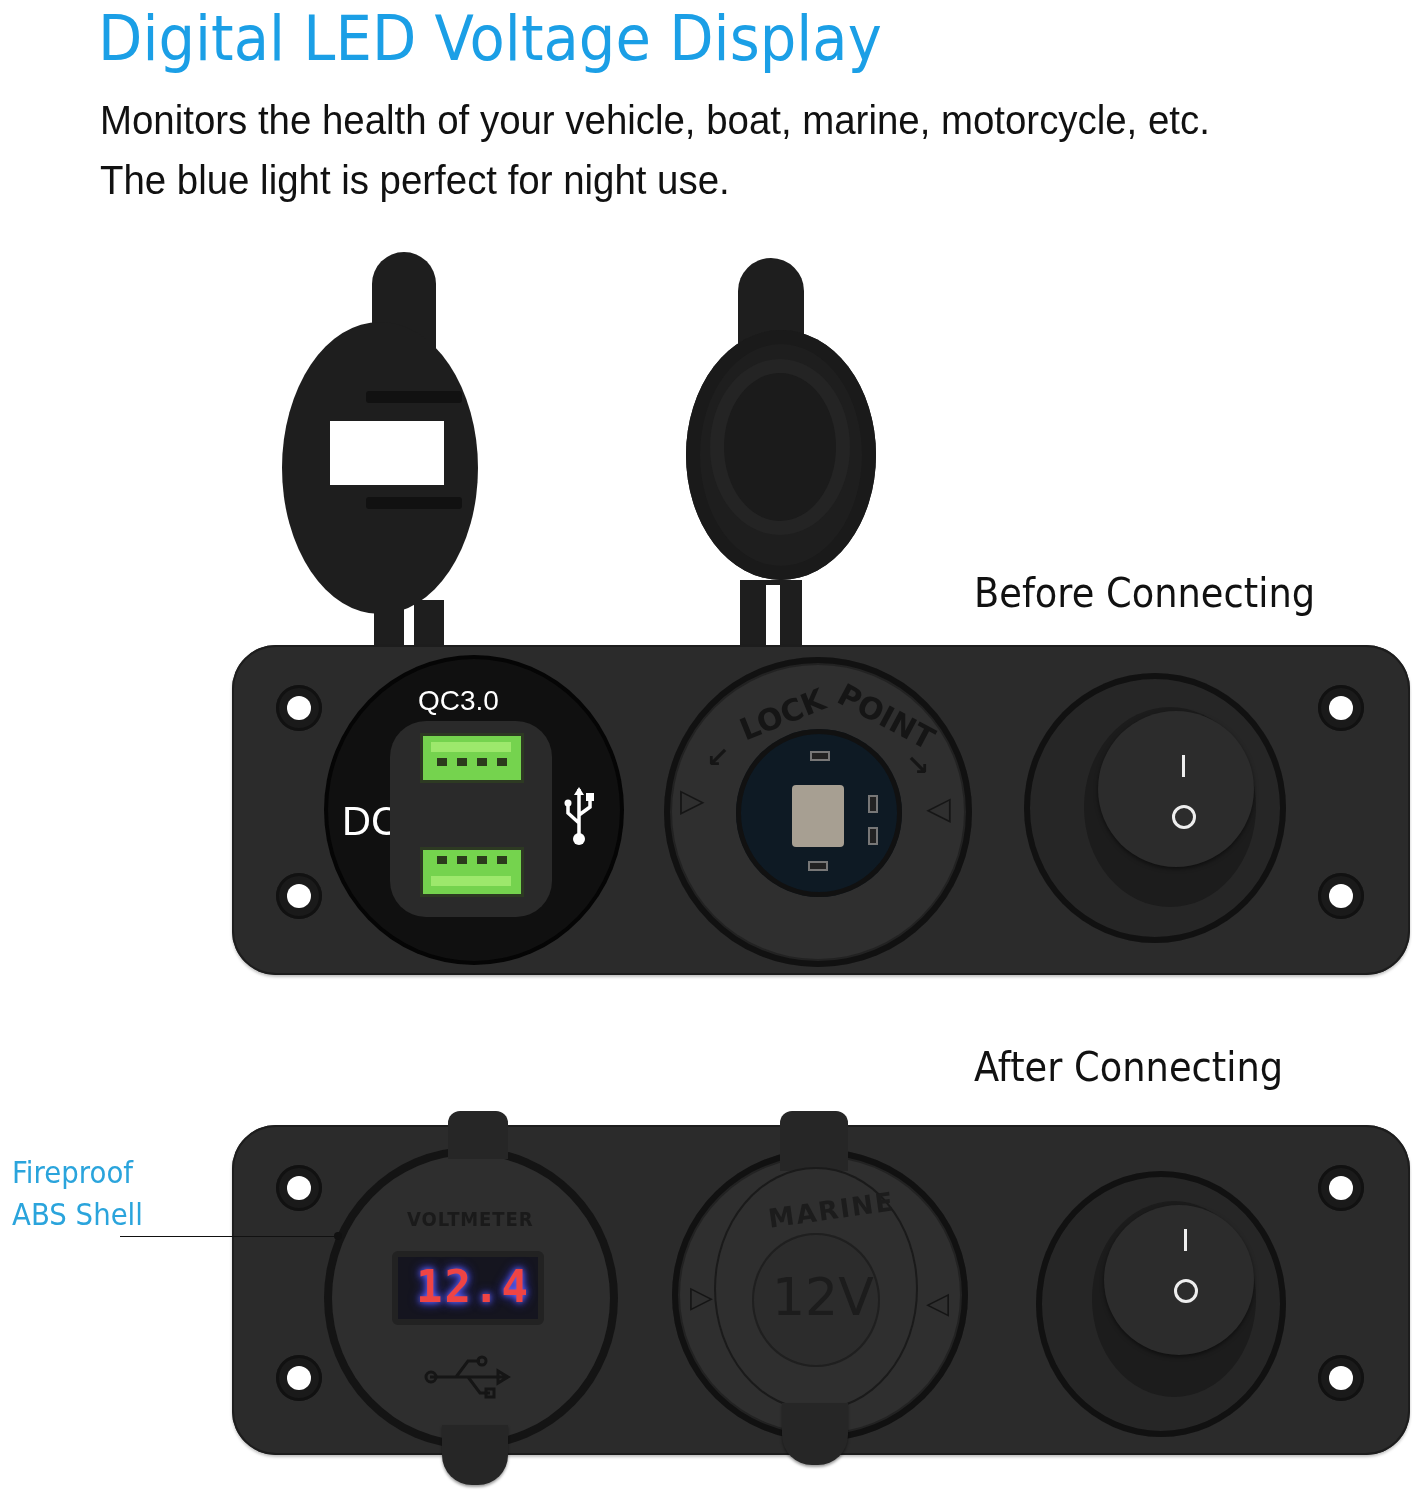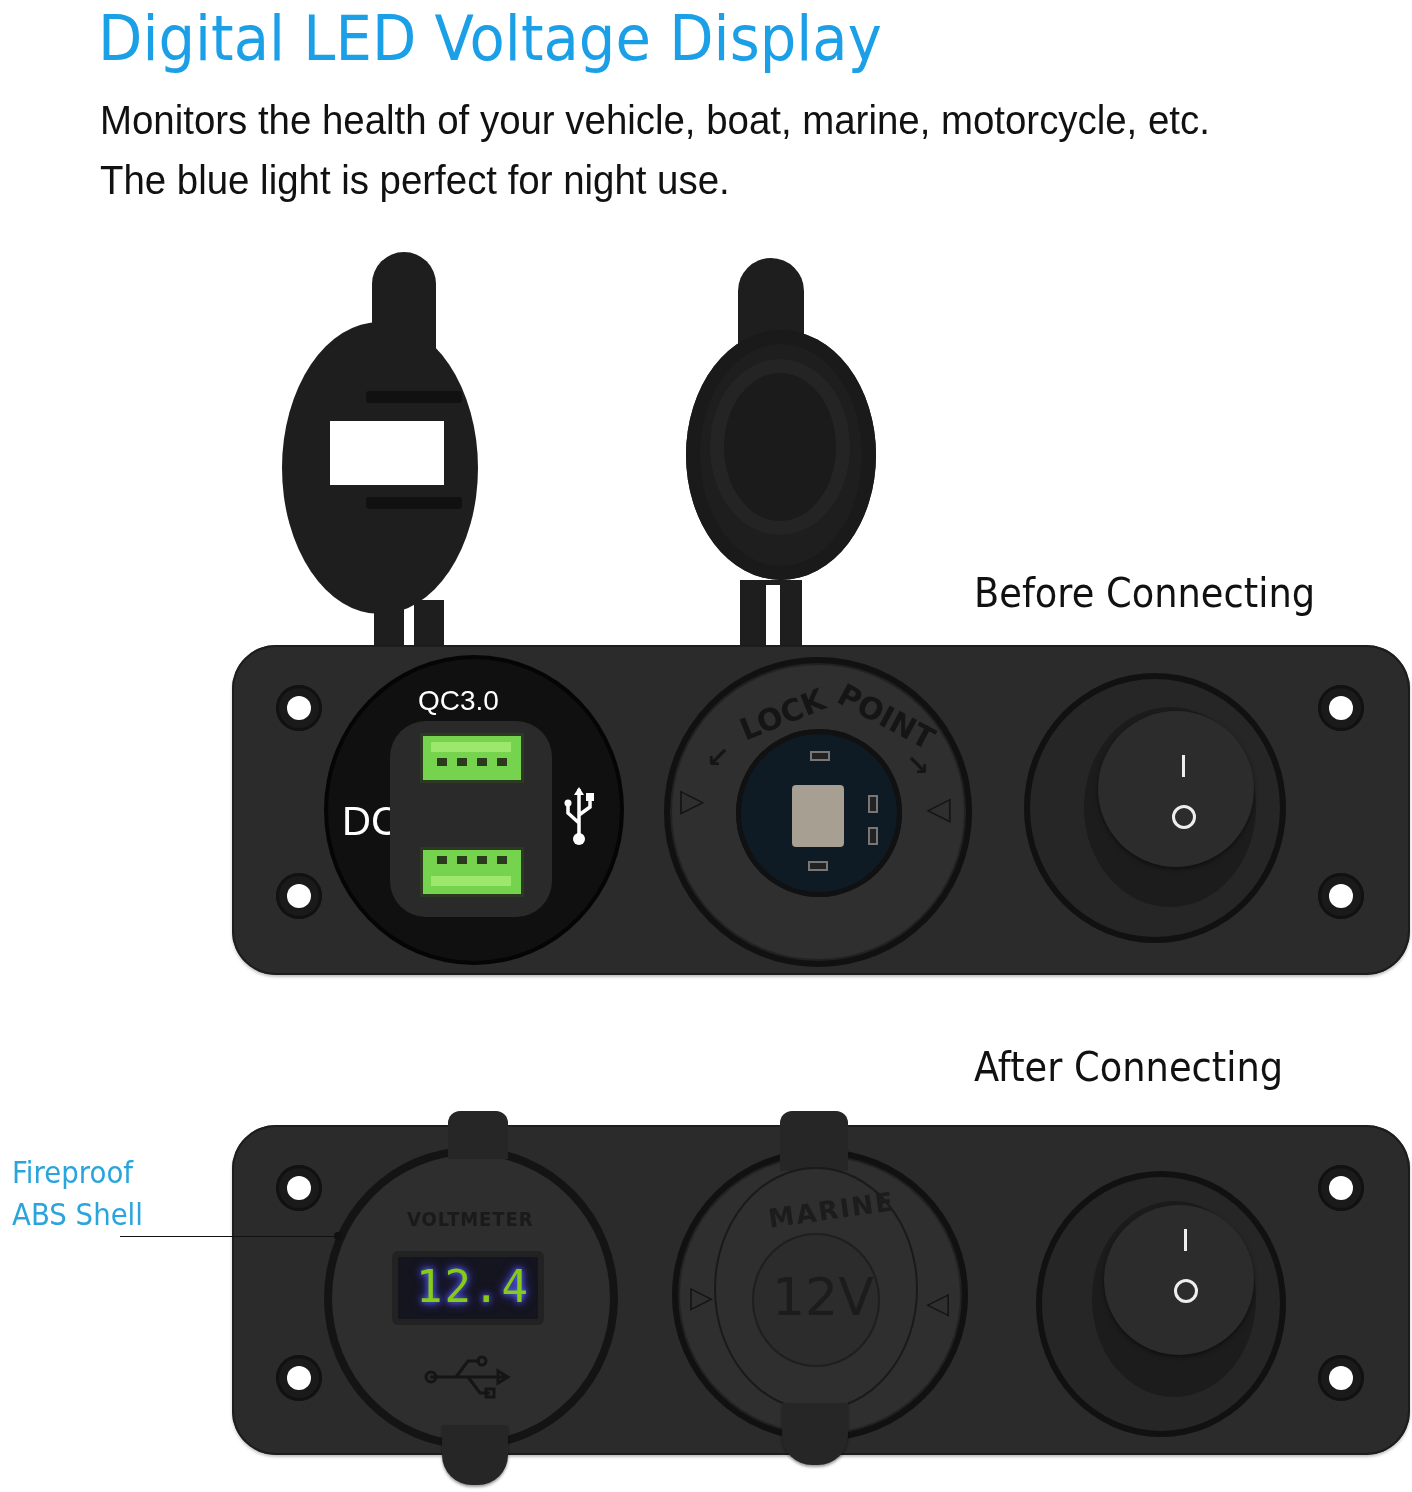--- a/index.html
+++ b/index.html
@@ -62,21 +62,21 @@
   .sw-i { position: absolute; width: 3px; height: 22px; background: #eee; }
   .sw-o { position: absolute; width: 18px; height: 18px; border: 3px solid #eee; border-radius: 50%; }
 
   
   .cap { position: absolute; background: #1e1e1e; }
   .cap-strap { position: absolute; background: #1e1e1e; }
 
   
   .vm-face { position: absolute; border-radius: 50%; background: #2e2e2e; box-shadow: 0 0 0 8px #141414; }
   .vm-window { position: absolute; background: #15151f; border: 6px solid #222; border-radius: 6px; }
-  .vm-digits { position: absolute; color: #84cc16; font-family: "DejaVu Sans Mono", monospace; font-weight: normal;
+  .vm-digits { position: absolute; color: #ef4444; font-family: "DejaVu Sans Mono", monospace; font-weight: bold;
                text-shadow: 0 0 6px #6a6cff, 0 0 12px #3a3cff; letter-spacing: 2px; }
   .tab-lip { position: absolute; background: #262626; border-radius: 0 0 30px 30px; box-shadow: 0 2px 3px rgba(0,0,0,0.4); }
   .tab-top { position: absolute; background: #262626; border-radius: 12px 12px 0 0; }
   .marine-cap { position: absolute; border-radius: 50%; background: #2f2f2f; box-shadow: 0 0 0 2px #1a1a1a; }
   .marine-inner { position: absolute; border-radius: 50%; background: #2c2c2c; box-shadow: inset 0 0 0 2px #1f1f1f; }
 </style>
 </head>
 <body>
 
 <div class="title">Digital LED Voltage Display</div>

